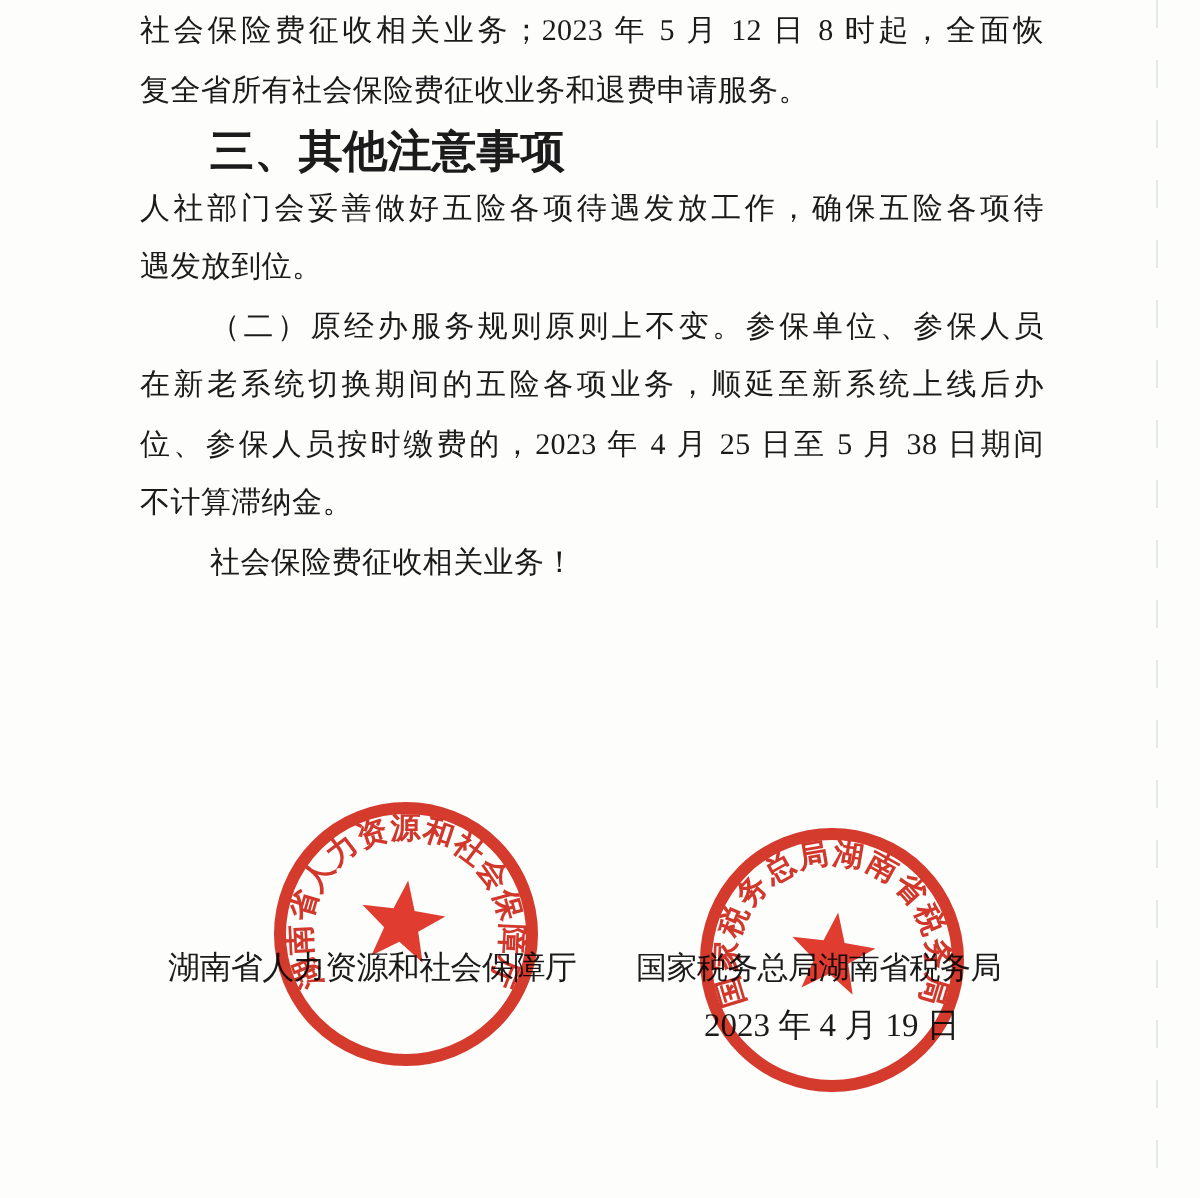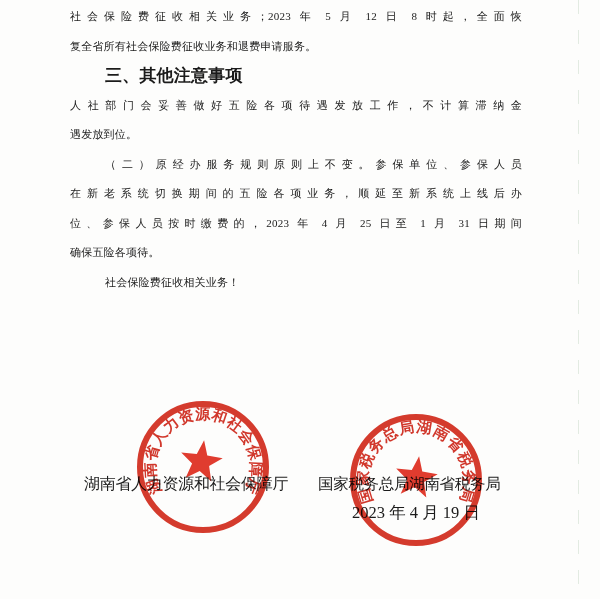--- a/index.html
+++ b/index.html
@@ -16,39 +16,39 @@
     font-family: "Liberation Serif", "DejaVu Serif", serif;
     color: #1b1b1b;
   }
   .doc-body {
     position: absolute;
     left: 70px;
     top: 2px;
     width: 452px;
   }
   .line {
-    font-size: 11px;
+    font-size: 15px;
     height: 29.55px;
     line-height: 29.55px;
     letter-spacing: 0.2px;
     white-space: nowrap;
   }
   .line.fill {
     white-space: normal;
     text-align: justify;
     text-align-last: justify;
   }
   .line.indent {
     padding-left: 35px;
   }
   .line.heading {
     padding-left: 35px;
     font-family: "Liberation Sans", "DejaVu Sans", sans-serif;
     font-weight: 700;
-    font-size: 17px;
+    font-size: 22px;
   }
   .sig {
     position: absolute;
     white-space: nowrap;
   }
   .sig.left-org  { left: 84px;  top: 474px; font-size: 16px;   letter-spacing: -0.3px; }
   .sig.right-org { left: 318px; top: 474px; font-size: 15.5px; letter-spacing: -0.3px; }
   .sig.date      { left: 352px; top: 502px; font-size: 16.5px; }
   .seal {
     position: absolute;
@@ -86,26 +86,26 @@
 </style>
 </head>
 <body>
 
 <div class="page">
 
   <div class="doc-body">
       <div class="line fill">社会保险费征收相关业务；2023 年 5 月 12 日 8 时起，全面恢</div>
       <div class="line">复全省所有社会保险费征收业务和退费申请服务。</div>
       <div class="line heading">三、其他注意事项</div>
-      <div class="line fill">人社部门会妥善做好五险各项待遇发放工作，不计算滞纳金</div>
+      <div class="line fill">人社部门会妥善做好五险各项待遇发放工作，确保五险各项待</div>
       <div class="line">遇发放到位。</div>
       <div class="line indent fill">（二）原经办服务规则原则上不变。参保单位、参保人员</div>
       <div class="line fill">在新老系统切换期间的五险各项业务，顺延至新系统上线后办</div>
-      <div class="line fill">位、参保人员按时缴费的，2023 年 4 月 25 日至 1 月 31 日期间</div>
-      <div class="line">确保五险各项待。</div>
+      <div class="line fill">位、参保人员按时缴费的，2023 年 4 月 25 日至 5 月 38 日期间</div>
+      <div class="line">不计算滞纳金。</div>
       <div class="line indent">社会保险费征收相关业务！</div>
     </div>
 
   <div class="sig left-org">湖南省人力资源和社会保障厅</div>
 
   <div class="sig right-org">国家税务总局湖南省税务局</div>
 
   <div class="sig date">2023 年 4 月 19 日</div>
 
   <svg class="seal seal-left" width="150" height="150" viewBox="0 0 150 150">

